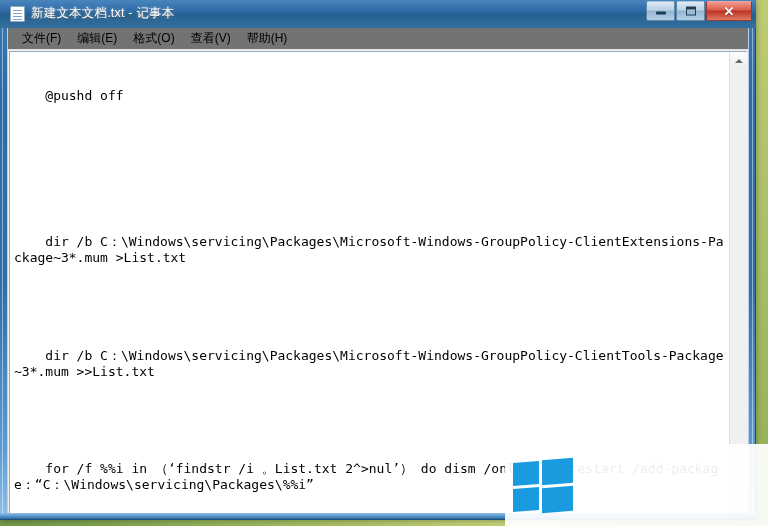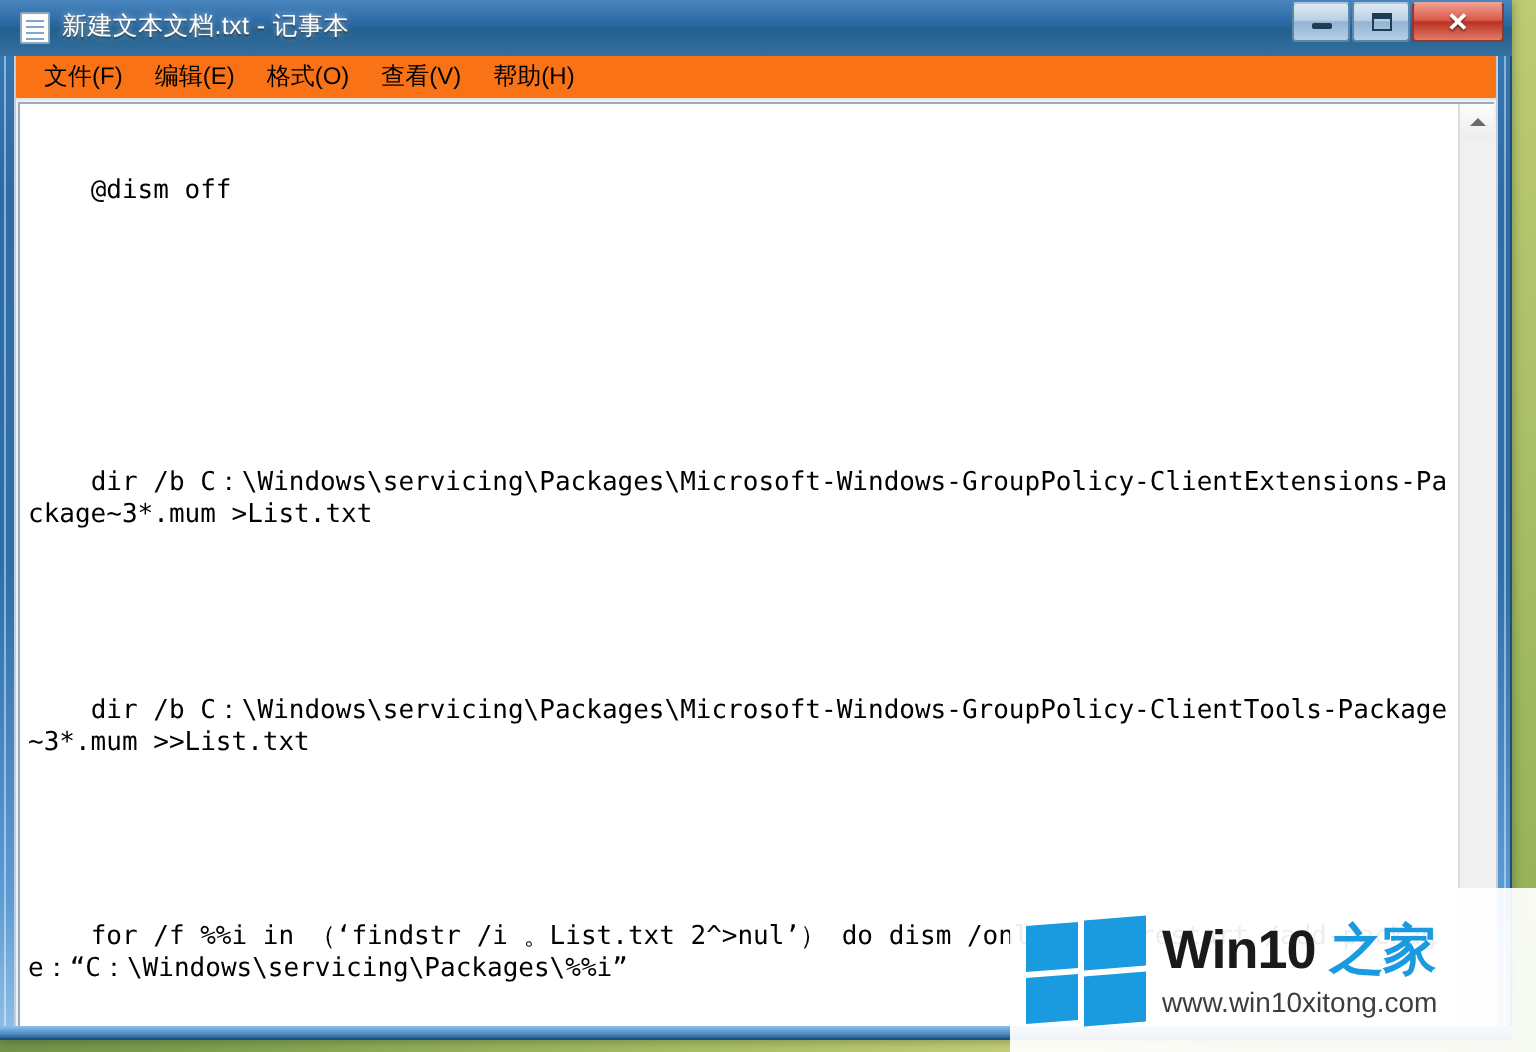--- a/index.html
+++ b/index.html
@@ -141,21 +141,21 @@
     width: 742px;
     height: 490px;
     background: #f0f0f0;
     box-sizing: border-box;
     border: 1px solid #c0cedd;
     border-top: none;
   }
 
   #menubar {
     height: 22px;
-    background: #f97316;
+    background: #737373;
     display: flex;
     align-items: flex-end;
     padding-left: 6px;
     border-bottom: 1px solid #e3e3e3;
     box-sizing: border-box;
   }
   .menu-item {
     font-size: 12px;
     color: #000;
     padding: 2px 8px;
@@ -310,21 +310,21 @@
       <div class="menu-item">文件(F)</div>
       <div class="menu-item">编辑(E)</div>
       <div class="menu-item">格式(O)</div>
       <div class="menu-item">查看(V)</div>
       <div class="menu-item">帮助(H)</div>
     </div>
 
     <div id="editwrap">
 
       <div id="textarea">
-        <div class="codeline">    @dism off</div>
+        <div class="codeline">    @pushd off</div>
         <div class="codeline"></div>
         <div class="codeline"></div>
         <div class="codeline">    dir /b C：\Windows\servicing\Packages\Microsoft-Windows-GroupPolicy-ClientExtensions-Package~3*.mum &gt;List.txt</div>
         <div class="codeline"></div>
         <div class="codeline">    dir /b C：\Windows\servicing\Packages\Microsoft-Windows-GroupPolicy-ClientTools-Package~3*.mum &gt;&gt;List.txt</div>
         <div class="codeline"></div>
         <div class="codeline">    for /f %%i in （‘findstr /i 。List.txt 2^&gt;nul’） do dism /online /norestart /add-package：“C：\Windows\servicing\Packages\%%i”</div>
         
         
         
@@ -341,19 +341,13 @@
   <div id="bottom-glow"></div>
 </div>
 
 <div id="watermark">
   <div id="wm-logo">
     <div class="pane tl"></div>
     <div class="pane tr"></div>
     <div class="pane bl"></div>
     <div class="pane br"></div>
   </div>
-  <div id="wm-text">
-    <div id="wm-title">
-      <span class="dark">Win10</span><span class="blue"> 之家</span>
-    </div>
-    <div id="wm-url">www.win10xitong.com</div>
-  </div>
 </div>
 
 </body></html>

